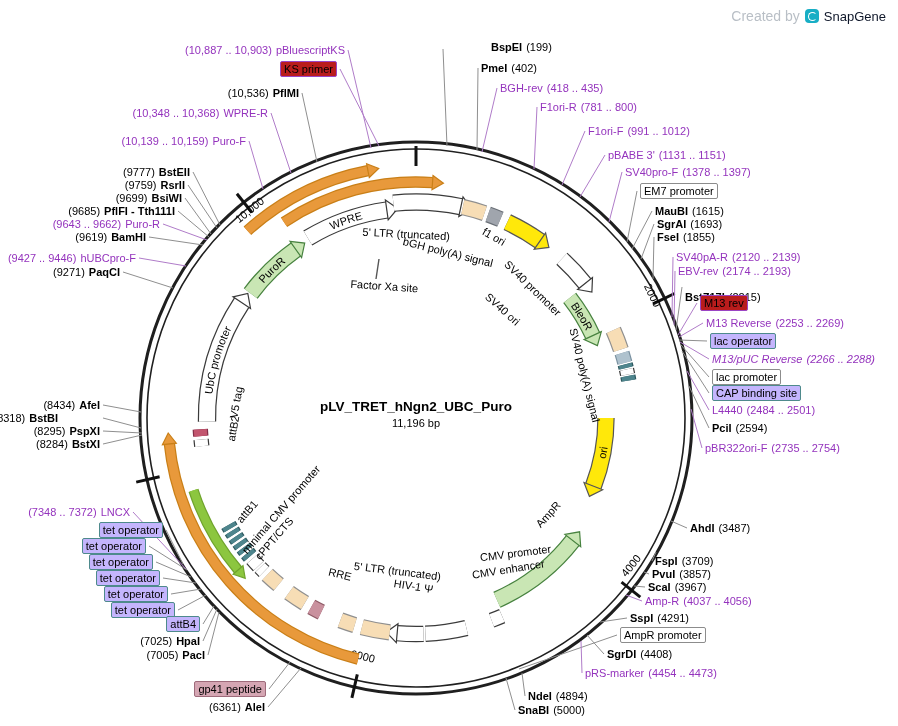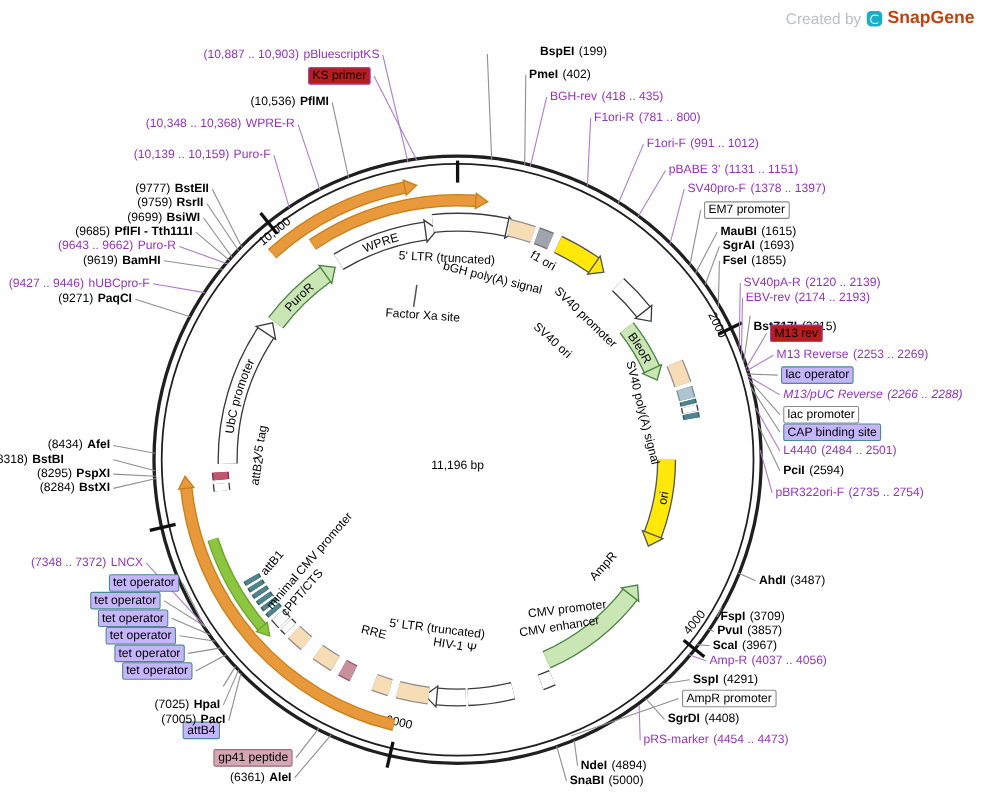--- a/index.html
+++ b/index.html
@@ -15,21 +15,21 @@
   .callout.box-purple{background:#b91c1c;border-color:#9B45C4}
   .callout.box-teal{background:#c4b5fd;border-color:#4E8A8C}
   .callout.box-pink{background:#D5A6B3;border-color:#9E6B7B}
   .tick-text{font-size:11px;fill:#000}
   .feat-text{font-size:11px;fill:#000}
   .band-text{font-size:11px;fill:#000}
   .center-title{position:absolute;left:416px;top:406px;transform:translate(-50%,-50%);font-size:13.5px;font-weight:bold;z-index:3;white-space:nowrap}
   .center-size{position:absolute;left:416px;top:423px;transform:translate(-50%,-50%);font-size:11px;z-index:3;white-space:nowrap}
   .watermark{position:absolute;right:12px;top:8px;z-index:3;display:flex;align-items:center;gap:5px}
   .watermark .created{font-size:14px;color:#B9BFC6}
-  .watermark .brand{font-size:16px;color:#c2410c;font-weight:bold}
+  .watermark .brand{font-size:13px;color:#0f172a;font-weight:normal}
   .wm-icon{width:14px;height:14px;border-radius:4px;background:#18AEC5;position:relative;display:inline-block}
   .wm-icon::after{content:"";position:absolute;left:3px;top:3px;width:7px;height:7px;border:1.6px solid #fff;border-radius:50%;border-right-color:transparent}
 </style>
 </head>
 <body>
 
 <div class="stage">
   <svg id="map-svg" width="898" height="726" viewBox="0 0 898 726" xmlns="http://www.w3.org/2000/svg" xmlns:xlink="http://www.w3.org/1999/xlink">
       <circle cx="416" cy="418" r="276" fill="none" stroke="#1F1F1F" stroke-width="3"></circle>
       <circle cx="416" cy="418" r="269" fill="none" stroke="#1F1F1F" stroke-width="1.6"></circle>
@@ -331,21 +331,21 @@
       <div class="callout left" style="right: 840px; top: 418px; padding-left: 40px;"><span class="mr">(8318)</span><span class="enz">BstBI</span></div>
       <div class="callout left" style="right: 798px; top: 431px;"><span class="mr">(8295)</span><span class="enz">PspXI</span></div>
       <div class="callout left" style="right: 798px; top: 444px;"><span class="mr">(8284)</span><span class="enz">BstXI</span></div>
       <div class="callout left primer" style="right: 768px; top: 512px;"><span class="mr">(7348 .. 7372)</span><span>LNCX</span></div>
       <div class="callout left boxed box-teal" style="right: 735px; top: 530px;"><span>tet operator</span></div>
       <div class="callout left boxed box-teal" style="right: 752px; top: 546px;"><span>tet operator</span></div>
       <div class="callout left boxed box-teal" style="right: 745px; top: 562px;"><span>tet operator</span></div>
       <div class="callout left boxed box-teal" style="right: 738px; top: 578px;"><span>tet operator</span></div>
       <div class="callout left boxed box-teal" style="right: 730px; top: 594px;"><span>tet operator</span></div>
       <div class="callout left boxed box-teal" style="right: 723px; top: 610px;"><span>tet operator</span></div>
-      <div class="callout left boxed box-teal" style="right: 698px; top: 624px; margin-top: 40px;"><span>attB4</span></div>
+      <div class="callout left boxed box-teal" style="right: 698px; top: 624px;"><span>attB4</span></div>
       <div class="callout left" style="right: 698px; top: 641px;"><span class="mr">(7025)</span><span class="enz">HpaI</span></div>
       <div class="callout left" style="right: 693px; top: 655px; padding-left: 24px;"><span class="mr">(7005)</span><span class="enz">PacI</span></div>
       <div class="callout left boxed box-pink" style="right: 632px; top: 689px;"><span>gp41 peptide</span></div>
       <div class="callout left" style="right: 633px; top: 707px;"><span class="mr">(6361)</span><span class="enz">AleI</span></div>
       <div class="callout right" style="left: 446px; top: 47px; margin-left: 45px;"><span class="enz mr">BspEI</span><span>(199)</span></div>
       <div class="callout right" style="left: 481px; top: 68px; text-align: center;"><span class="enz mr">PmeI</span><span>(402)</span></div>
       <div class="callout right primer" style="left: 500px; top: 88px;"><span class="mr">BGH-rev</span><span>(418 .. 435)</span></div>
       <div class="callout right primer" style="left: 540px; top: 107px;"><span class="mr">F1ori-R</span><span>(781 .. 800)</span></div>
       <div class="callout right primer" style="left: 588px; top: 131px;"><span class="mr">F1ori-F</span><span>(991 .. 1012)</span></div>
       <div class="callout right primer" style="left: 608px; top: 155px; text-align: right;"><span class="mr">pBABE 3'</span><span>(1131 .. 1151)</span></div>
@@ -371,19 +371,20 @@
       <div class="callout right" style="left: 652px; top: 574px;"><span class="enz mr">PvuI</span><span>(3857)</span></div>
       <div class="callout right" style="left: 648px; top: 587px;"><span class="enz mr">ScaI</span><span>(3967)</span></div>
       <div class="callout right primer" style="left: 645px; top: 601px;"><span class="mr">Amp-R</span><span>(4037 .. 4056)</span></div>
       <div class="callout right" style="left: 630px; top: 618px;"><span class="enz mr">SspI</span><span>(4291)</span></div>
       <div class="callout right boxed box-white" style="left: 620px; top: 635px;"><span>AmpR promoter</span></div>
       <div class="callout right" style="left: 607px; top: 654px;"><span class="enz mr">SgrDI</span><span>(4408)</span></div>
       <div class="callout right primer" style="left: 585px; top: 673px;"><span class="mr">pRS-marker</span><span>(4454 .. 4473)</span></div>
       <div class="callout right" style="left: 528px; top: 696px;"><span class="enz mr">NdeI</span><span>(4894)</span></div>
       <div class="callout right" style="left: 518px; top: 710px;"><span class="enz mr">SnaBI</span><span>(5000)</span></div>
     </div>
+  <div class="center-title">pLV_TRET_hNgn2_UBC_Puro</div>
   <div class="center-size">11,196 bp</div>
   <div class="watermark">
     <span class="created">Created by</span>
     <span class="wm-icon"></span>
     <span class="brand">SnapGene</span>
   </div>
 </div>
 
 </body></html>

